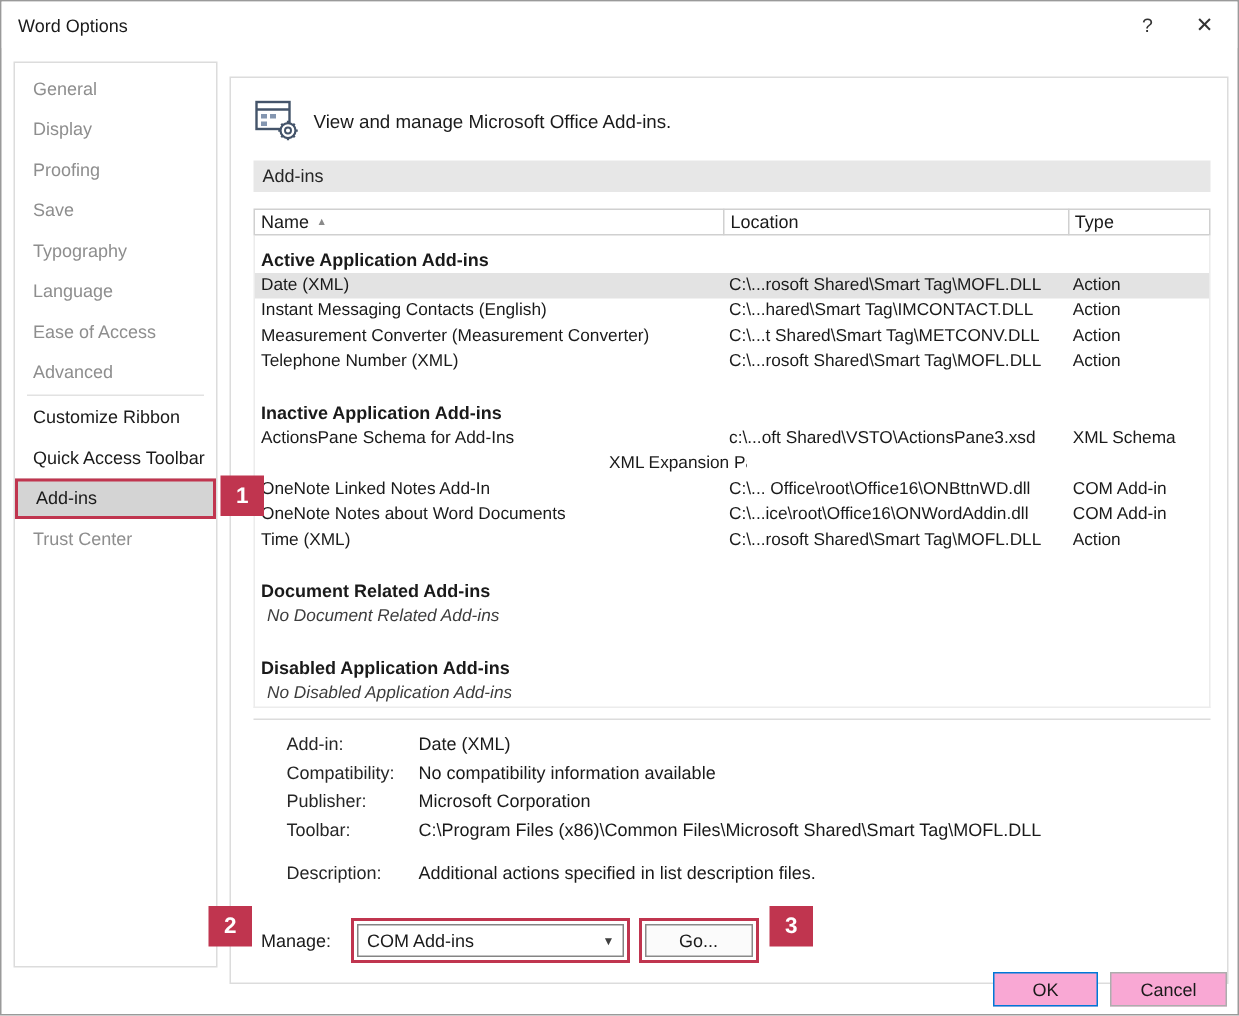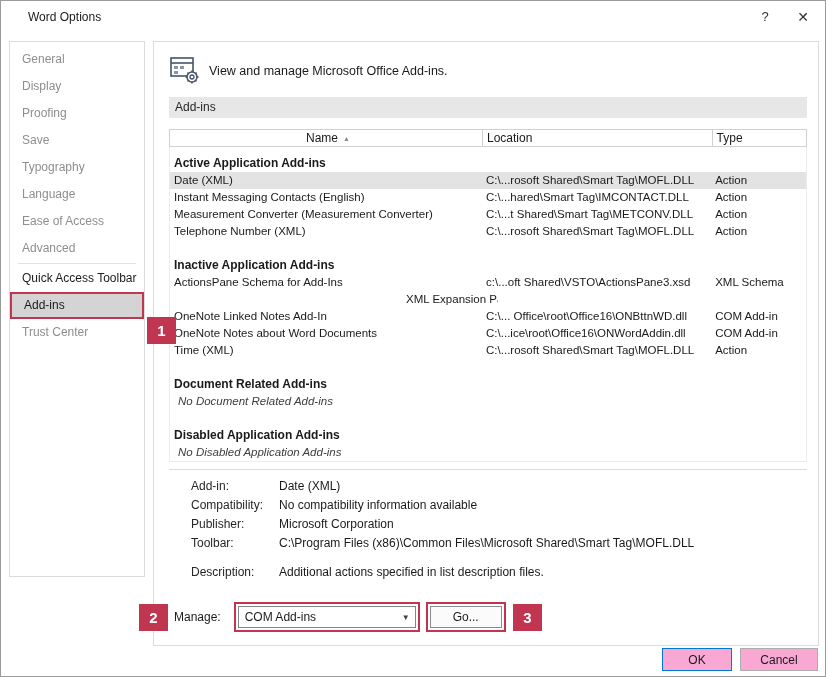--- a/index.html
+++ b/index.html
@@ -5,46 +5,46 @@
   :root{ --accent:#c0354f; --focus:#0078d7; }
   *{margin:0;padding:0;box-sizing:border-box;}
   body{
     width:826px;height:677px;
     font-family:"Liberation Sans","DejaVu Sans",sans-serif;
     font-size:12px;color:#1a1a1a;background:#fff;
   }
   .dialog{position:relative;width:826px;height:677px;background:#fff;border:1px solid #9a9a9a;overflow:hidden;}
 
   
-  .titlebar{position:absolute;top:0;left:16px;right:0;height:31px;display:flex;align-items:center;padding-left:11px;background:#fff;}
+  .titlebar{position:absolute;top:0;left:0;right:0;height:31px;display:flex;align-items:center;padding-left:11px;background:#fff;}
   .titlebar .title{font-size:12px;color:#1a1a1a;}
   .tb-btn{position:absolute;top:0;width:32px;height:31px;display:flex;align-items:center;justify-content:center;color:#333;cursor:default;}
   .tb-help{right:44px;font-size:13px;}
   .tb-close{right:6px;font-size:14px;}
 
   
-  .sidebar{position:absolute;left:8px;top:40px;width:136px;height:536px;border:1px solid #dcdcdc;background:#fff;padding-top:4px;}
+  .sidebar{position:absolute;left:8px;top:40px;width:136px;height:604px;border:1px solid #dcdcdc;background:#fff;padding-top:4px;}
   .side-item{height:27px;line-height:27px;padding-left:12px;color:#1a1a1a;white-space:nowrap;overflow:hidden;cursor:default;}
   .side-item.dim{color:#8e8e8e;}
   .side-sep{border-top:1px solid #e2e2e2;margin:1px 8px;}
   .side-item.selected{background:#d4d4d4;border:2px solid var(--accent);line-height:23px;color:#1a1a1a;}
 
   
-  .main{position:absolute;left:152px;top:40px;width:666px;height:605px;border:1px solid #dcdcdc;background:#fff;padding:0 11px 0 15px;}
+  .main{position:absolute;left:152px;top:50px;width:666px;height:605px;border:1px solid #dcdcdc;background:#fff;padding:0 11px 0 15px;}
   .hdr-row{margin-top:12px;display:flex;align-items:center;gap:10px;height:34px;}
   .hdr-text{font-size:12.5px;color:#1a1a1a;}
   .section-bar{margin-top:9px;height:21px;line-height:21px;background:#e7e7e7;padding-left:6px;color:#262626;}
 
   
   .table{margin-top:11px;}
   .thead{display:flex;}
   .th{height:18px;border:1px solid #d0d0d0;background:#fff;display:flex;align-items:center;padding-left:4px;font-size:12px;color:#1a1a1a;}
   .th + .th{margin-left:-1px;}
   .sort{font-size:7px;color:#8a8a8a;margin-left:5px;}
-  .c-name{width:316px;justify-content:center;}
+  .c-name{width:316px;}
   .c-loc{width:232px;}
   .c-type{width:96px;}
   .tbody{border:1px solid #ececec;border-top:none;padding-top:8px;}
   .tr{display:flex;height:17px;line-height:17px;font-size:11.5px;}
   .tr .td{padding-left:4px;white-space:nowrap;overflow:hidden;}
   .tr.group .td{font-weight:bold;font-size:12px;}
   .tr.note .td{font-style:italic;color:#3d3d3d;padding-left:8px;}
   .tr.selected{background:#e3e3e3;}
   .tr.spacer{height:17px;}
 
@@ -91,20 +91,21 @@
   <div class="sidebar">
     <div class="side-item dim">General</div>
     <div class="side-item dim">Display</div>
     <div class="side-item dim">Proofing</div>
     <div class="side-item dim">Save</div>
     <div class="side-item dim">Typography</div>
     <div class="side-item dim">Language</div>
     <div class="side-item dim">Ease of Access</div>
     <div class="side-item dim">Advanced</div>
     <div class="side-sep"></div>
+    <div class="side-item">Customize Ribbon</div>
     <div class="side-item">Quick Access Toolbar</div>
     <div class="side-item selected">Add-ins</div>
     <div class="side-item dim">Trust Center</div>
   </div>
 
   <div class="main">
 
     <div class="hdr-row">
       <span>
         <svg width="30" height="30" viewBox="0 0 30 30">

